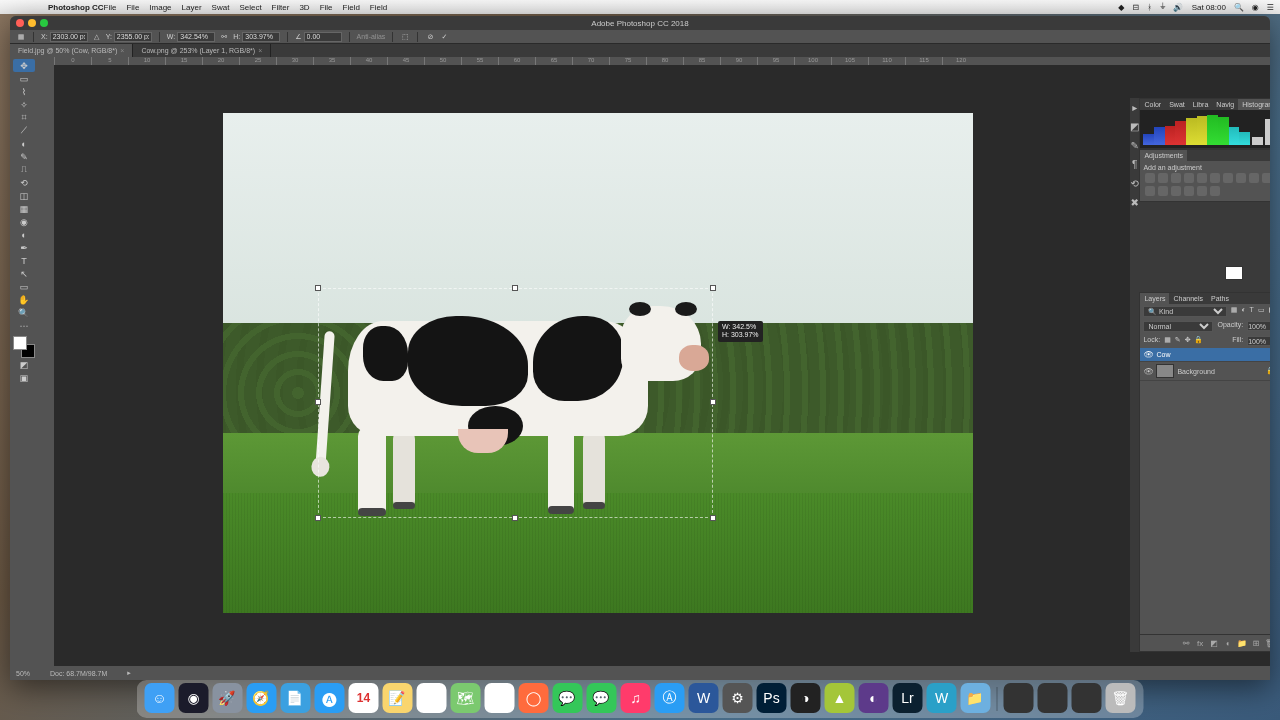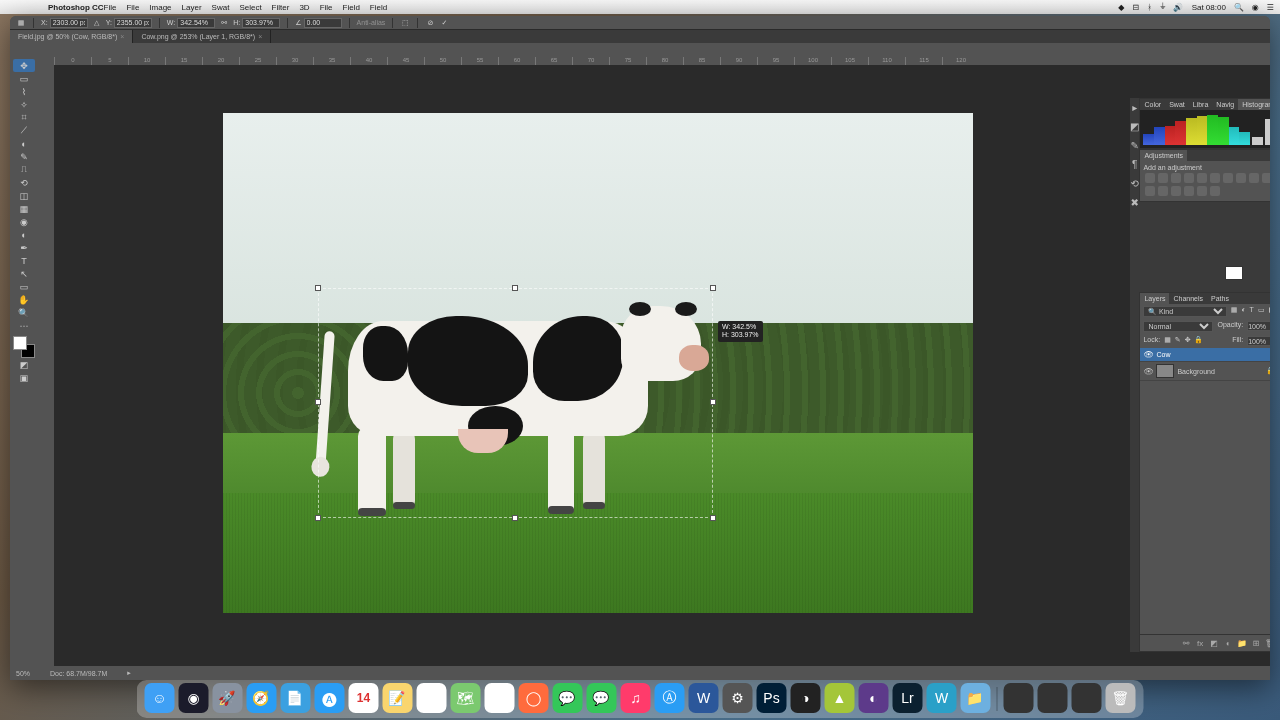--- a/index.html
+++ b/index.html
@@ -164,20 +164,28 @@
     <span>⏚</span>
     <span>🔊</span>
     <span>Sat 08:00</span>
     <span>🔍</span>
     <span>◉</span>
     <span>☰</span>
   </div>
 </div>
 
 <div class="app-window">
+  <div class="titlebar">
+    <div class="traffic">
+      <span class="t-close"></span>
+      <span class="t-min"></span>
+      <span class="t-max"></span>
+    </div>
+    <div class="title">Adobe Photoshop CC 2018</div>
+  </div>
 
   <div class="options-bar">
     <span class="ico">▦</span>
     <span class="sep"></span>
     <div class="fld">
         <span>X:</span>
         <input value="2303.00 px" style="">
       </div>
     <span class="ico">△</span>
     <div class="fld">

